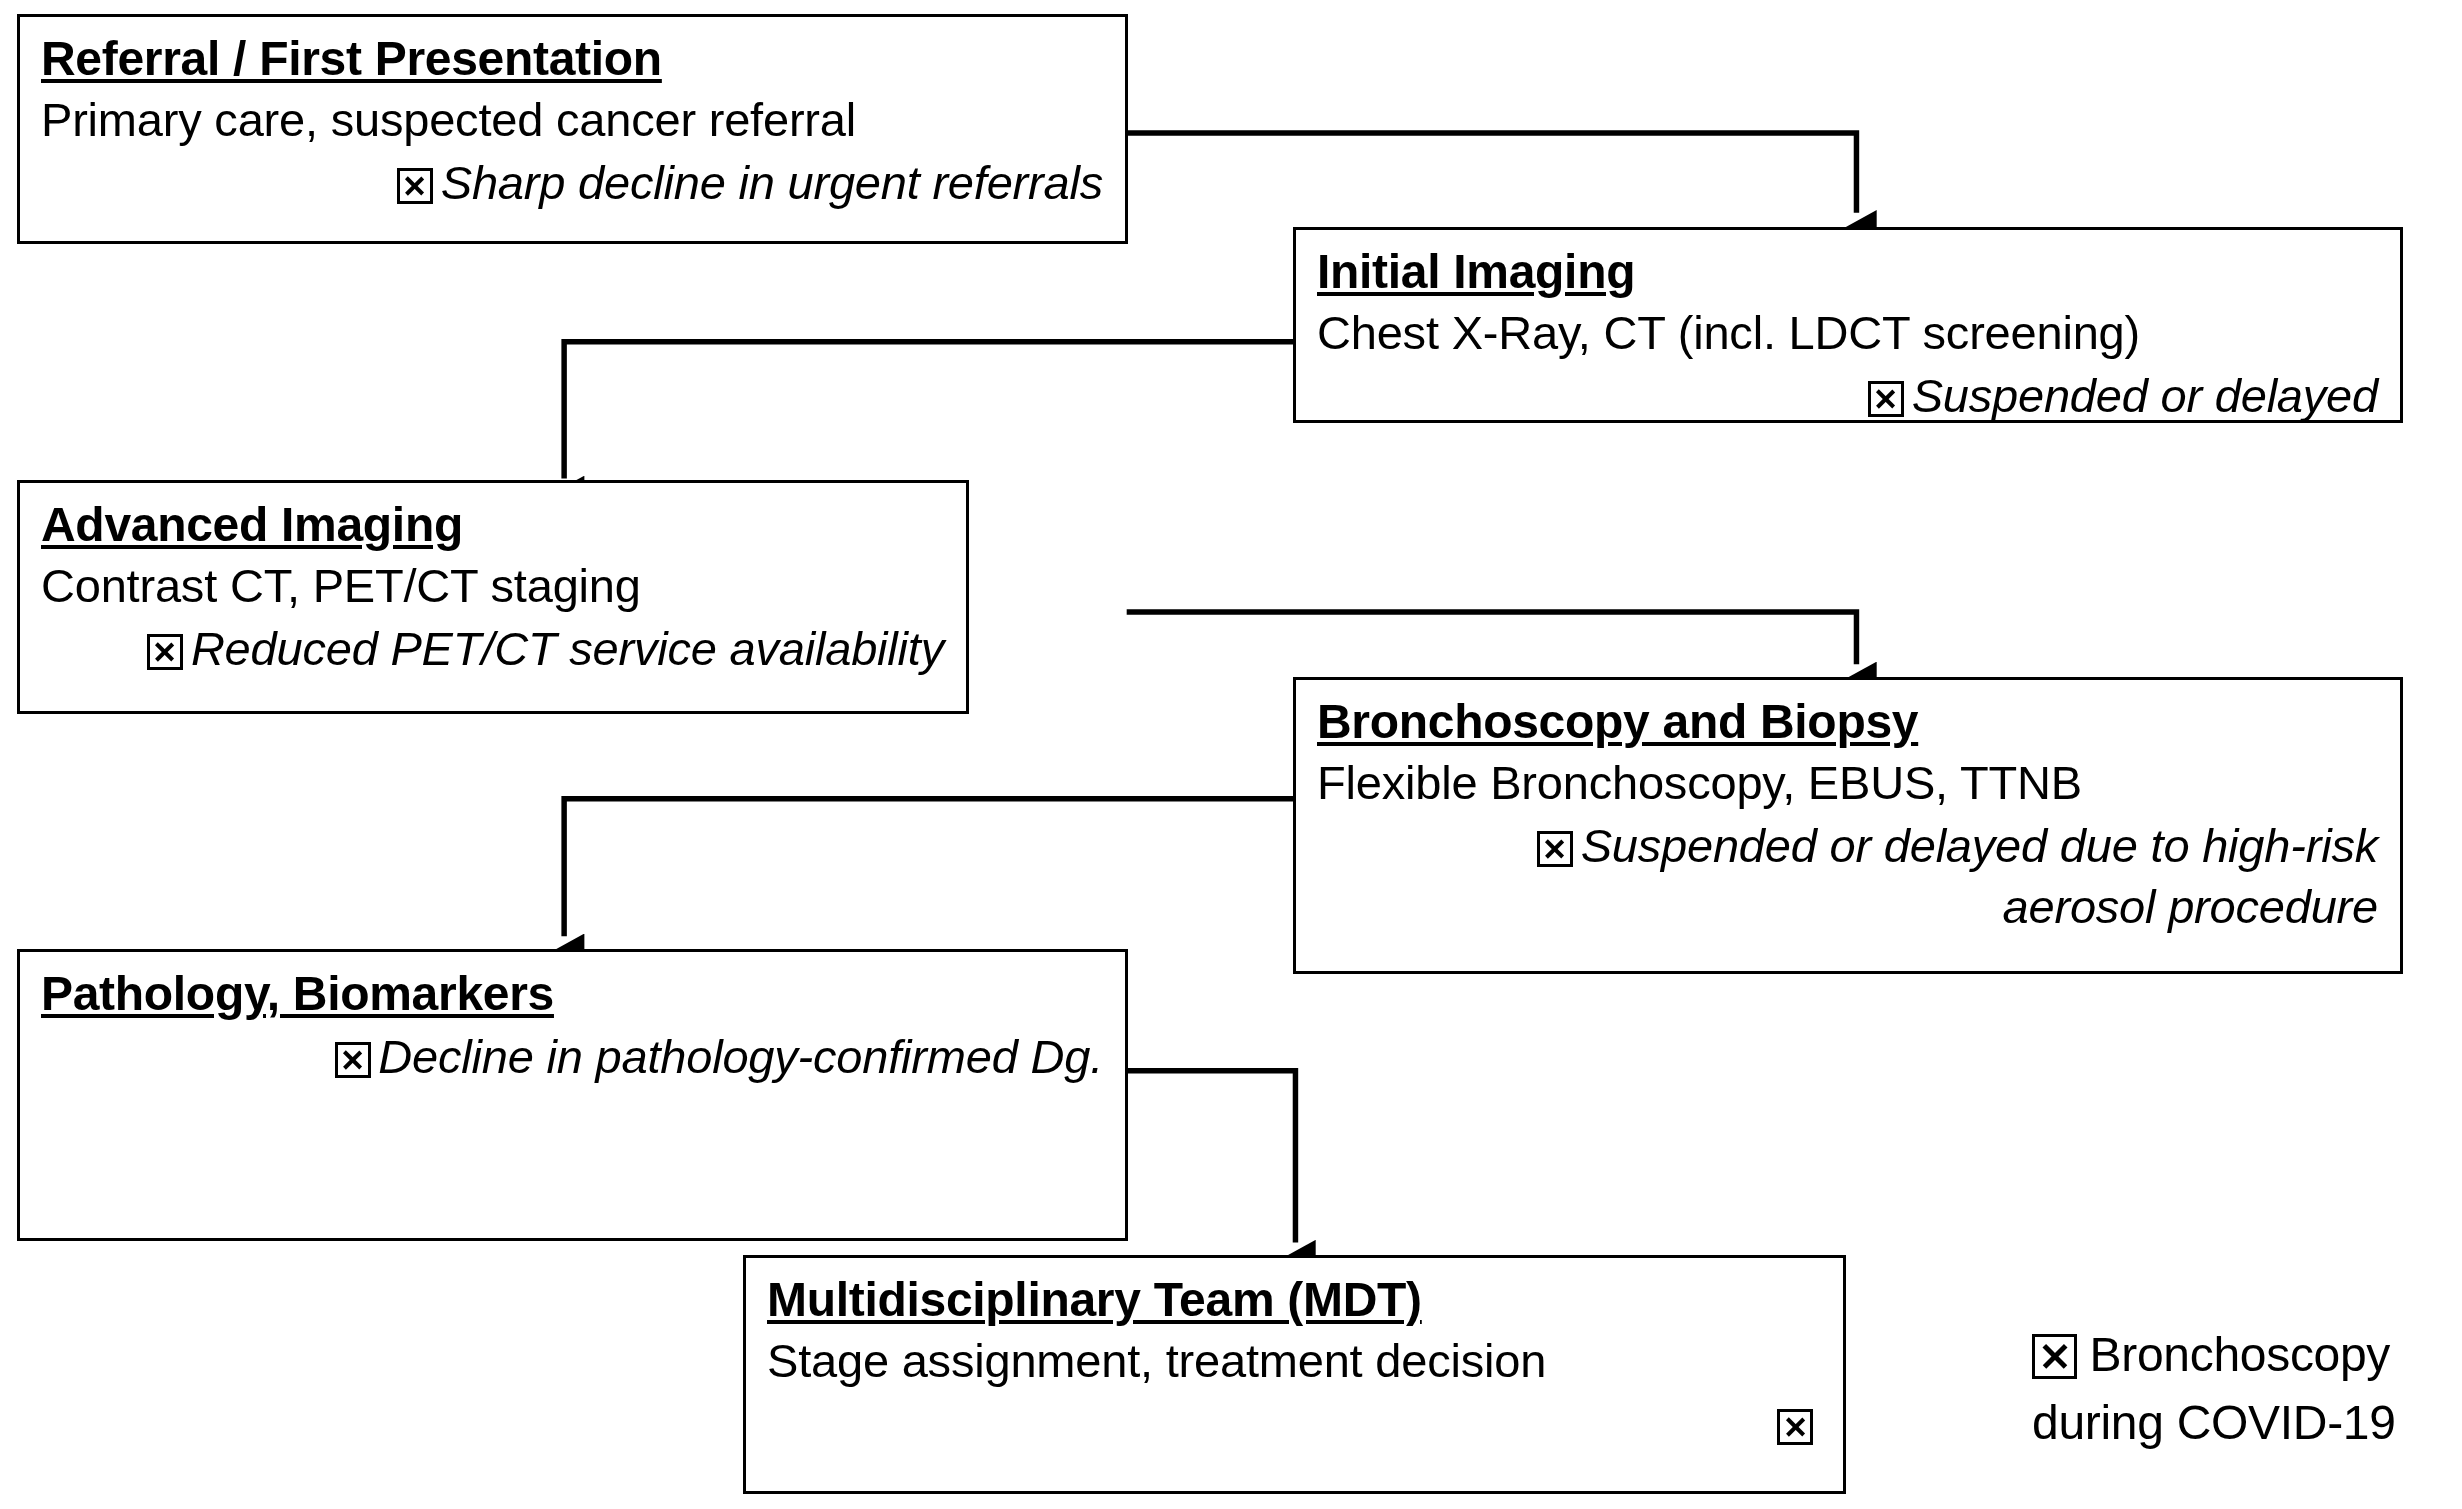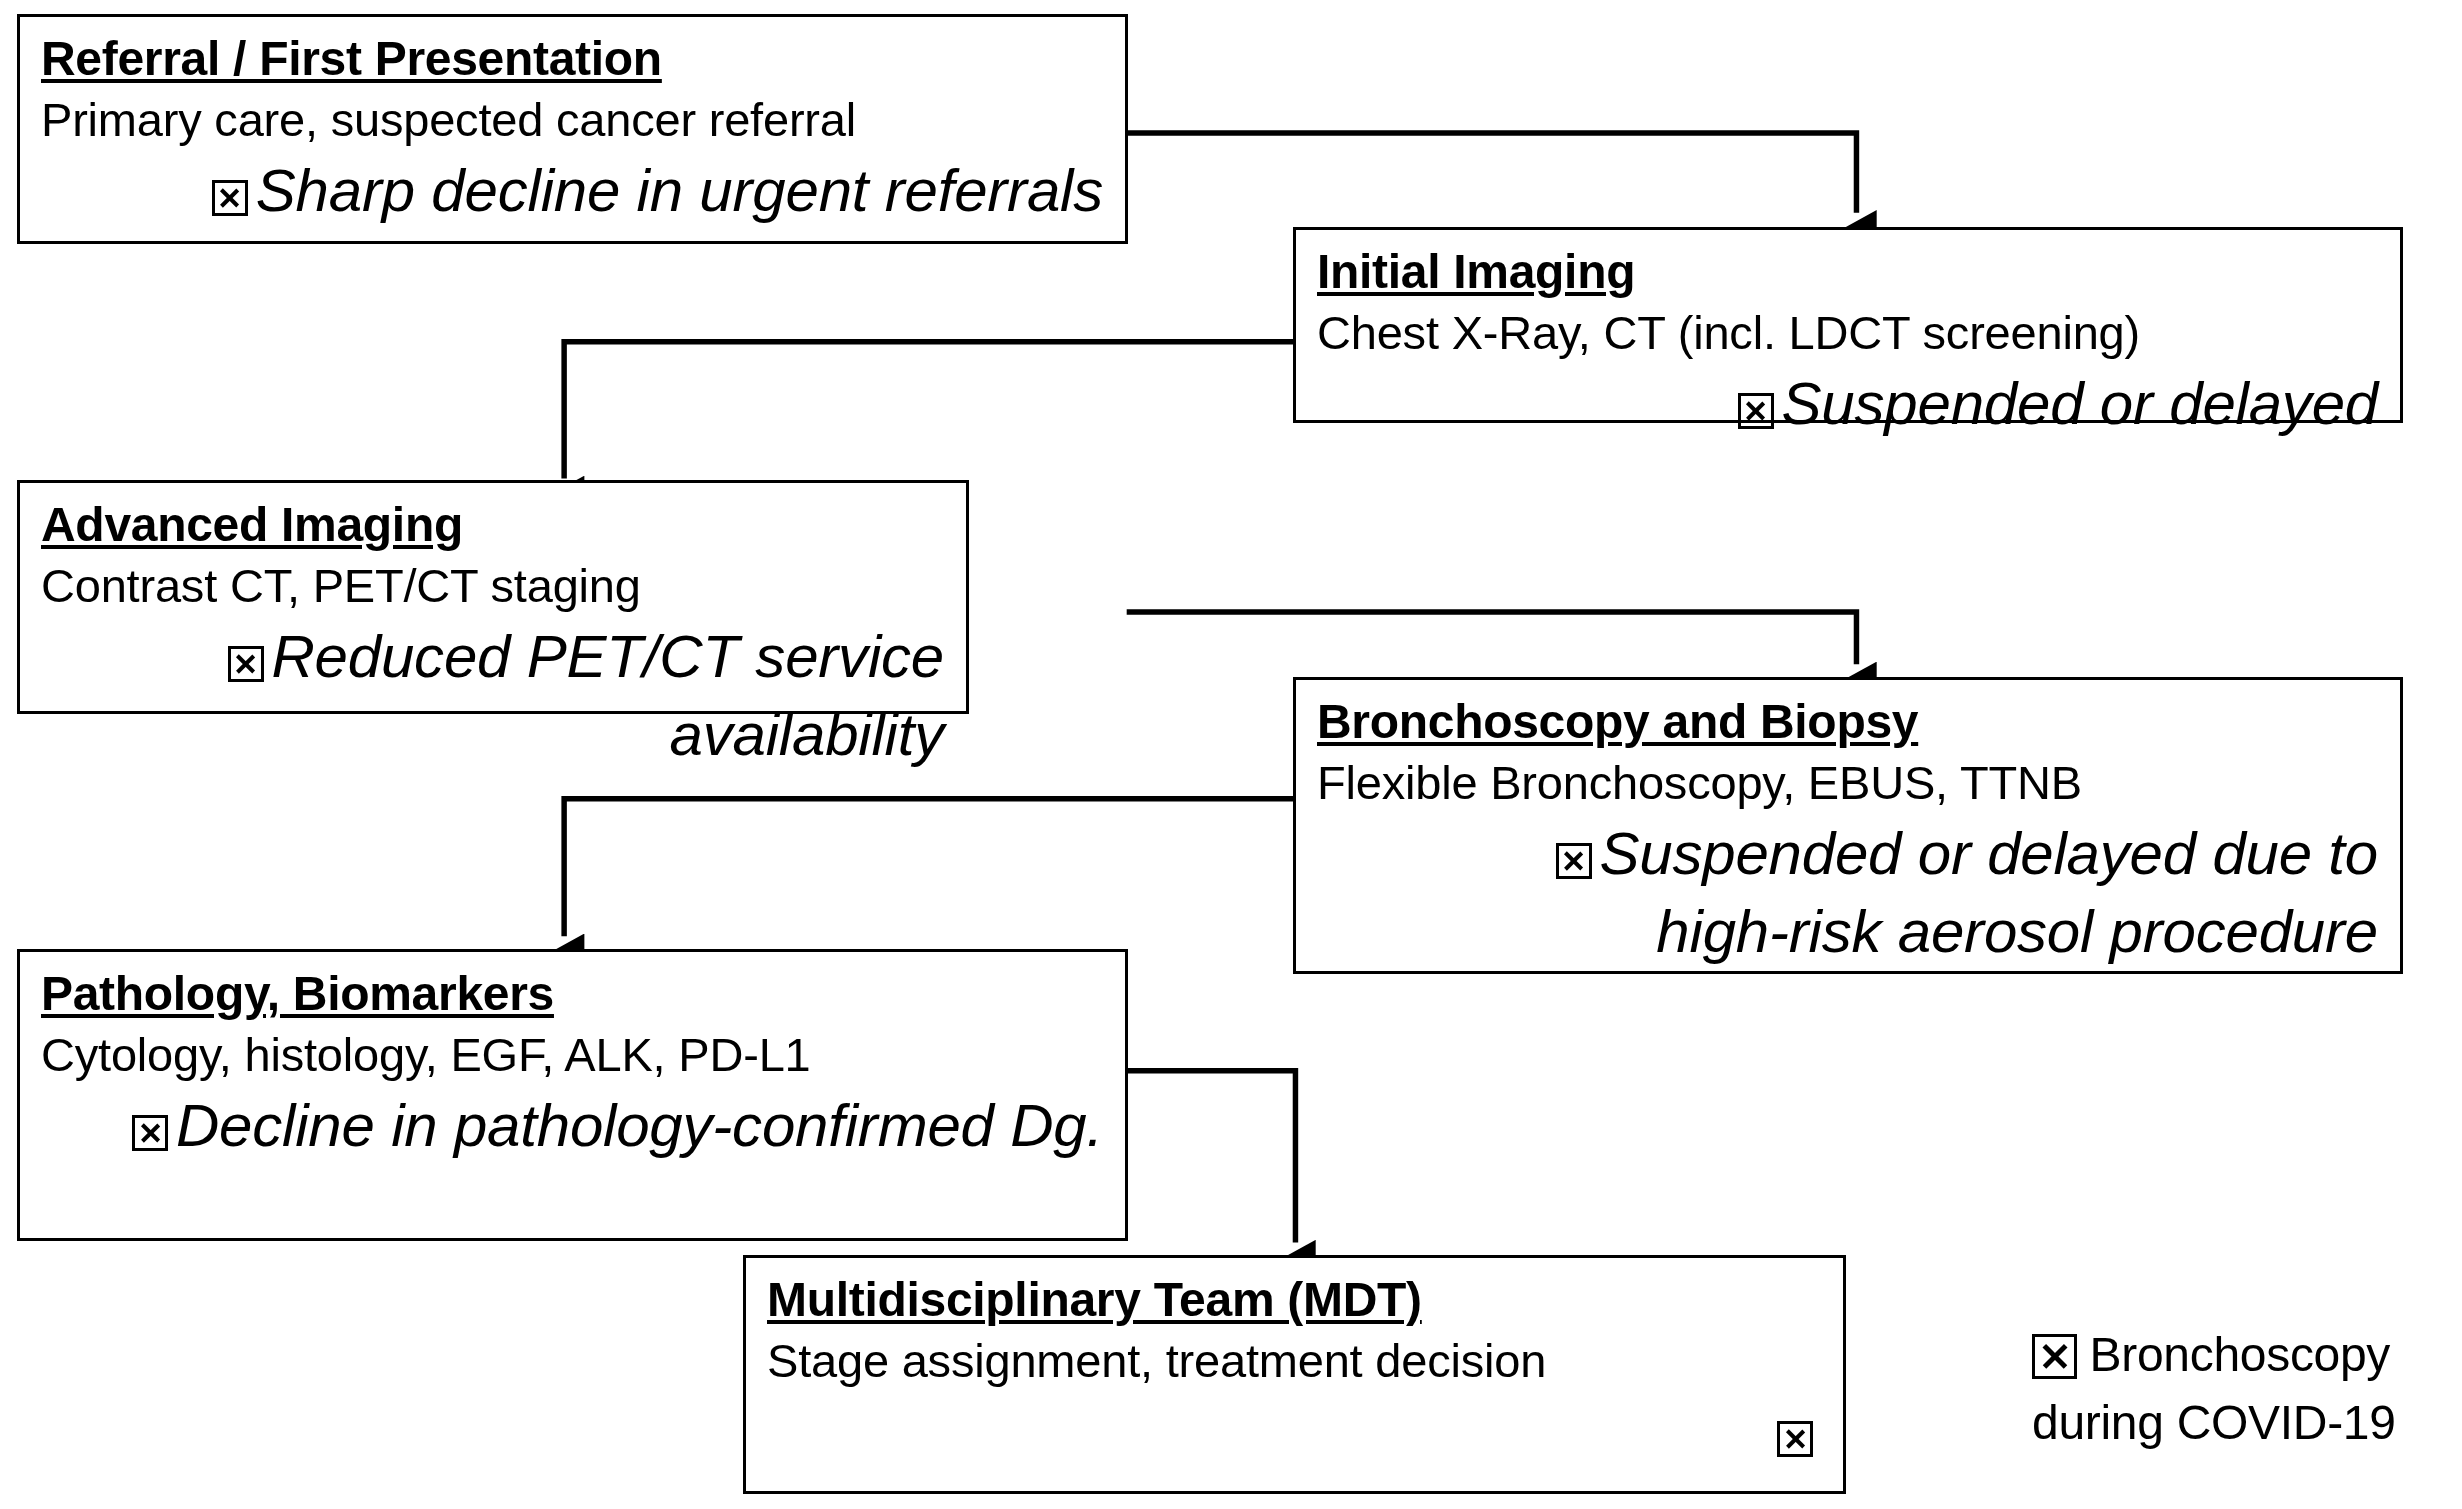--- a/index.html
+++ b/index.html
@@ -33,21 +33,21 @@
     letter-spacing: -0.3px;
     white-space: nowrap;
   }
   .node-desc {
     font-size: 47px;
     line-height: 1.30;
     letter-spacing: -0.2px;
     white-space: nowrap;
   }
   .node-note {
-    font-size: 60px;
+    font-size: 47px;
     font-style: italic;
     line-height: 1.30;
     letter-spacing: -0.2px;
     text-align: right;
     margin-top: 1.6px;
   }
   .node-note.wrap {
     white-space: normal;
   }
   .xbox {
@@ -151,21 +151,20 @@
   </div>
 
   <div class="node" style="left:1293px; top:677px; width:1110px; height:297px;">
     <div class="node-title">Bronchoscopy and Biopsy</div>
     <div class="node-desc">Flexible Bronchoscopy, EBUS, TTNB</div>
     <div class="node-note wrap" style="padding-left:141px;"><span class="xbox"></span><span>Suspended or delayed due to high-risk aerosol procedure</span></div>
   </div>
 
   <div class="node" style="left:17px; top:949px; width:1111px; height:292px;">
     <div class="node-title">Pathology, Biomarkers</div>
-    <div class="node-desc">Cytology, histology, EGF, ALK, PD-L1</div>
     <div class="node-note"><span class="xbox"></span><span>Decline in pathology-confirmed Dg.</span></div>
   </div>
 
   <div class="node" style="left:743px; top:1255px; width:1103px; height:239px;">
     <div class="node-title">Multidisciplinary Team (MDT)</div>
     <div class="node-desc">Stage assignment, treatment decision</div>
     <div class="node-note"><span class="xbox"></span></div>
   </div>
 
   <div id="legend">

